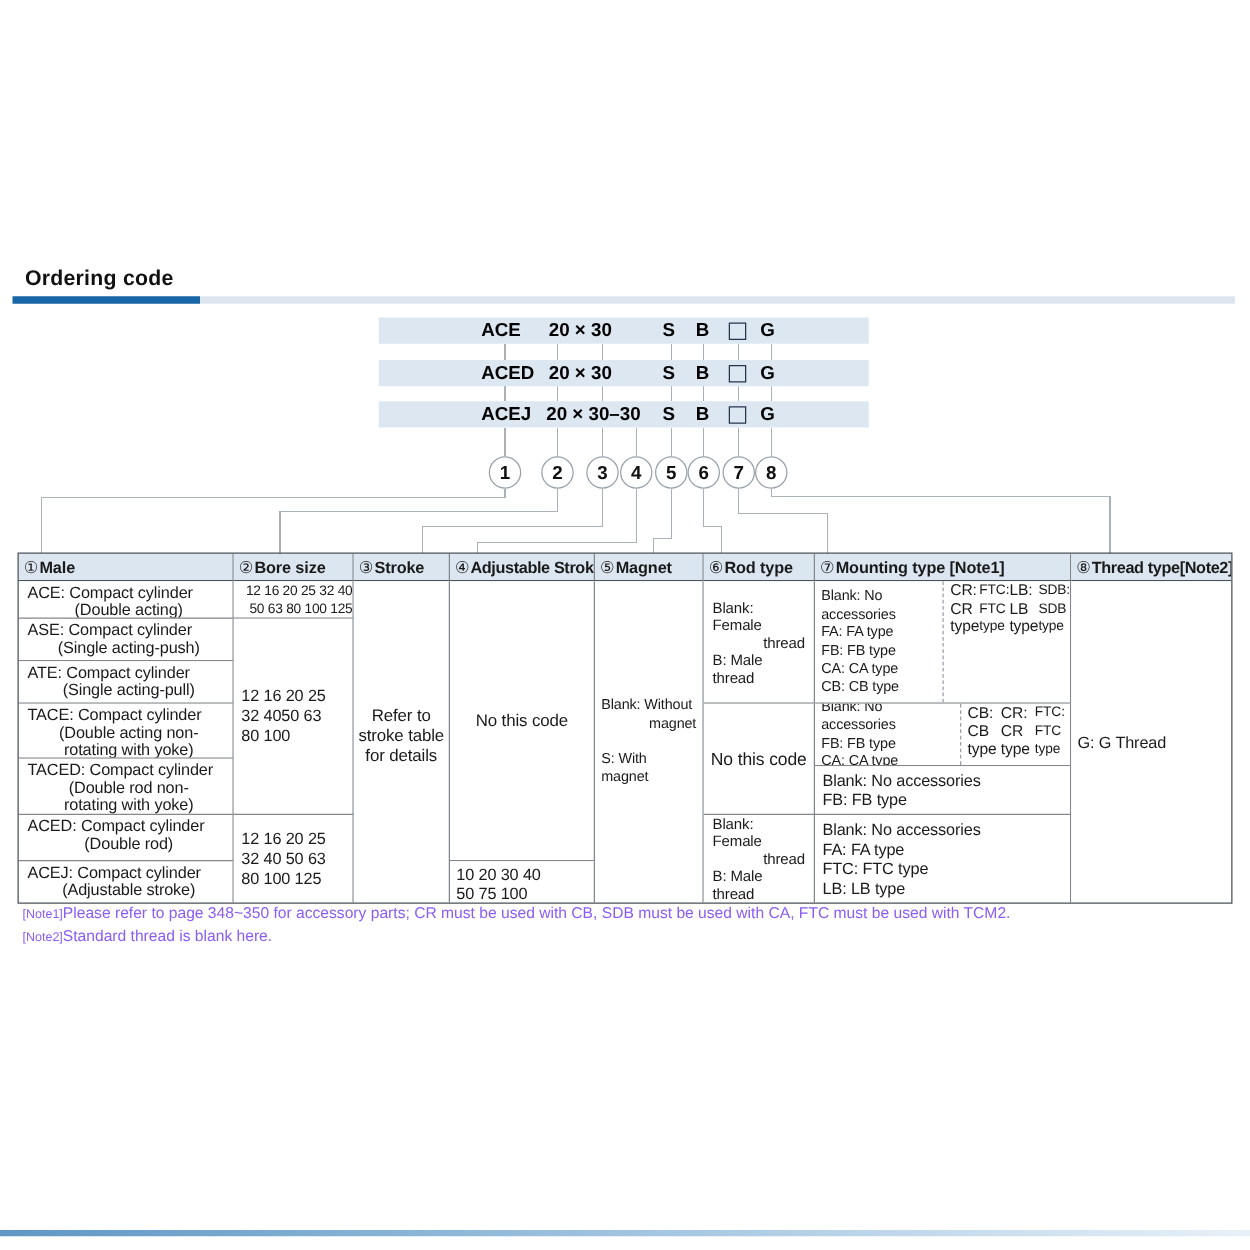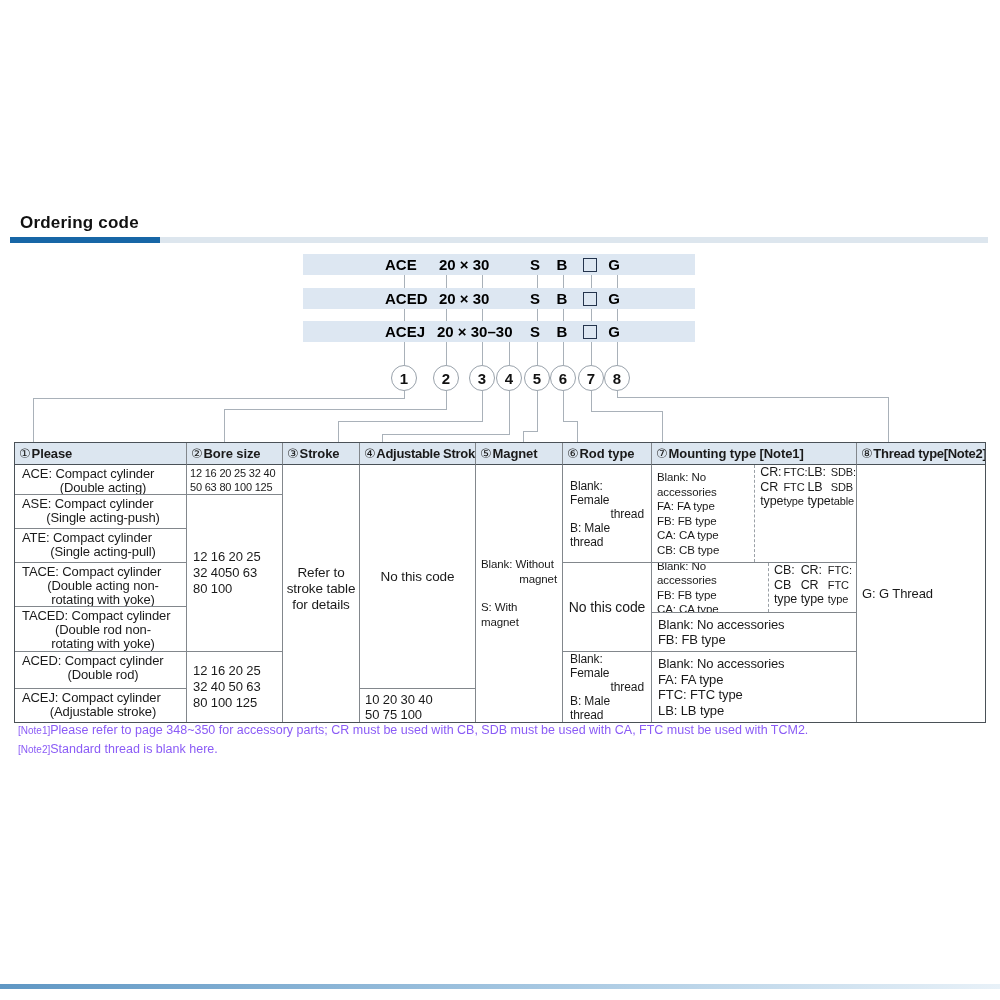--- a/index.html
+++ b/index.html
@@ -35,21 +35,21 @@
   .cell{position:absolute;box-sizing:border-box;border-right:1px solid #82878c;border-bottom:1px solid #82878c;background:#fff;overflow:hidden;}
   .cell.last-col{border-right:none;}
   .cell.last-row{border-bottom:none;}
   .hcell{background:#dce6f0;border-bottom:1px solid #4a5157;font-weight:bold;line-height:21px;padding-left:4px;white-space:nowrap;}
   .hcell .hnum{font-weight:normal;margin-right:1px;}
   .hcell.tight{letter-spacing:-.3px;}
 
   .modelcell{padding:2px 2px 0 7px;line-height:14px;font-size:13px;}
   .modelcell .mdesc{text-align:center;white-space:pre-line;}
 
-  .borecell1{padding:2px 0 0 3px;font-size:11px;line-height:13.5px;letter-spacing:-.2px;white-space:pre-line;}
+  .borecell1{padding:2px 0 0 3px;font-size:11px;line-height:13.5px;letter-spacing:-.2px;white-space:pre-line;text-align:right;}
   .borecell{display:flex;flex-direction:column;justify-content:center;padding-left:6px;font-size:13px;line-height:16px;white-space:pre-line;}
 
   .strokecell{display:flex;align-items:center;justify-content:center;text-align:center;font-size:13.5px;line-height:16px;white-space:pre-line;padding-bottom:10px;}
   .nocode{display:flex;align-items:center;justify-content:center;font-size:13.5px;}
   .adjnums{padding:3px 0 0 5px;font-size:13px;line-height:15px;white-space:pre-line;}
 
   .magcell{display:flex;flex-direction:column;justify-content:center;padding:0 5px;font-size:11.5px;line-height:15px;}
   .magcell .r{text-align:right;}
   .magcell .gap{margin-bottom:13px;}
 
@@ -148,21 +148,21 @@
   <div class="callout" style="left:433px">2</div>
   <div class="callout" style="left:469px">3</div>
   <div class="callout" style="left:496px">4</div>
   <div class="callout" style="left:524px">5</div>
   <div class="callout" style="left:550px">6</div>
   <div class="callout" style="left:578px">7</div>
   <div class="callout" style="left:604px">8</div>
 
   <div class="otable">
 
-    <div class="cell hcell" style="left:0;top:0;width:172px;height:22px"><span class="hnum">①</span><span>Please</span></div>
+    <div class="cell hcell" style="left:0;top:0;width:172px;height:22px"><span class="hnum">①</span><span>Male</span></div>
     <div class="cell hcell" style="left:172px;top:0;width:96px;height:22px"><span class="hnum">②</span><span>Bore size</span></div>
     <div class="cell hcell" style="left:268px;top:0;width:77px;height:22px"><span class="hnum">③</span><span>Stroke</span></div>
     <div class="cell hcell tight" style="left:345px;top:0;width:116px;height:22px"><span class="hnum">④</span><span>Adjustable Stroke</span></div>
     <div class="cell hcell" style="left:461px;top:0;width:87px;height:22px"><span class="hnum">⑤</span><span>Magnet</span></div>
     <div class="cell hcell" style="left:548px;top:0;width:89px;height:22px"><span class="hnum">⑥</span><span>Rod type</span></div>
     <div class="cell hcell" style="left:637px;top:0;width:205px;height:22px"><span class="hnum">⑦</span><span>Mounting type [Note1]</span></div>
     <div class="cell hcell tight last-col" style="left:842px;top:0;width:128px;height:22px"><span class="hnum">⑧</span><span>Thread type[Note2]</span></div>
 
     <div class="cell modelcell" style="left:0;top:52px;width:172px;height:34px">
         <div>ASE: Compact cylinder</div>
@@ -233,21 +233,21 @@
     <div class="cell mountrow" style="left:637px;top:22px;width:205px;height:98px">
       <div class="msub-l">Blank: No accessories
 FA: FA type
 FB: FB type
 CA: CA type
 CB: CB type</div>
       <div class="msub-r">
         <div class="big">CR: CR type</div>
         <div class="sm">FTC: FTC type</div>
         <div class="big">LB: LB type</div>
-        <div class="sm">SDB: SDB table</div>
+        <div class="sm">SDB: SDB type</div>
       </div>
     </div>
     <div class="cell mountrow" style="left:637px;top:120px;width:205px;height:50px">
       <div class="msub-l">Blank: No accessories
 FB: FB type
 CA: CA type</div>
       <div class="msub-r">
         <div class="big">CB: CB type</div>
         <div class="big">CR: CR type</div>
         <div class="sm">FTC: FTC type</div>

